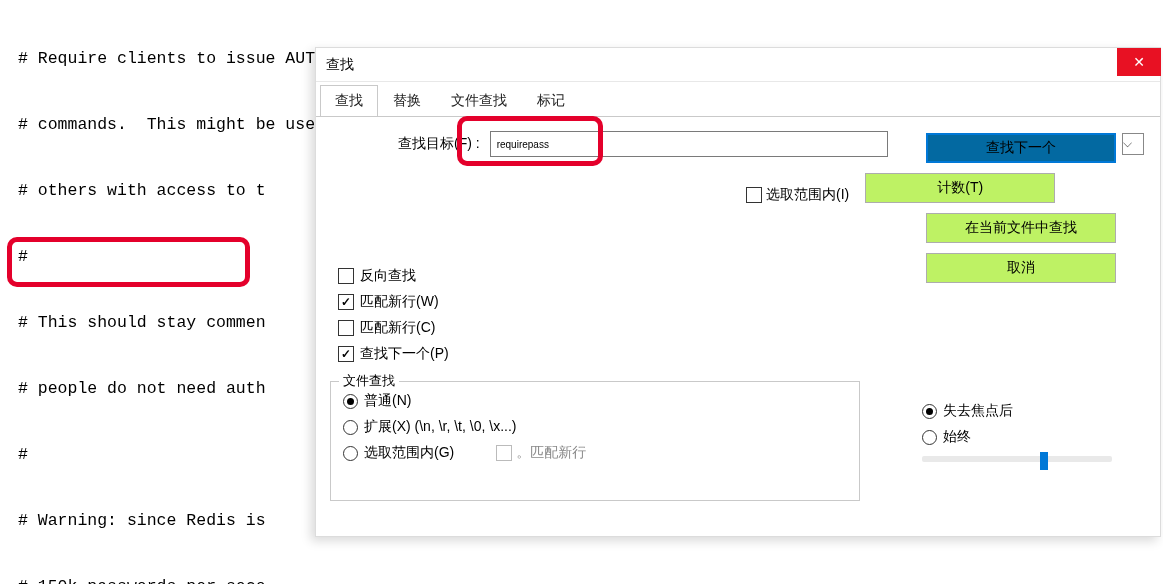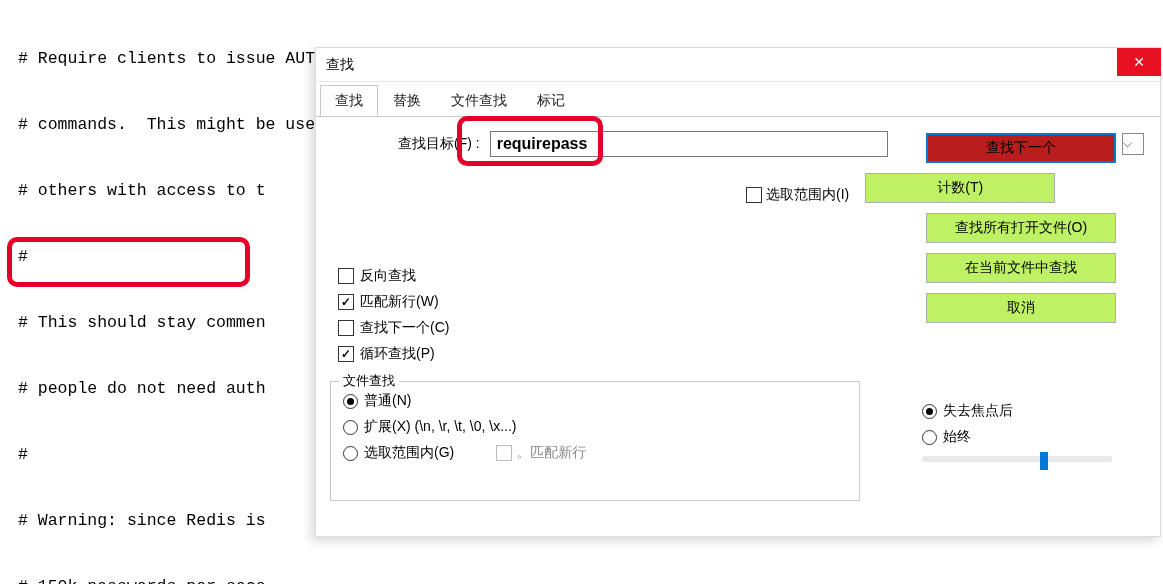--- a/index.html
+++ b/index.html
@@ -98,47 +98,46 @@
   .label-find { font-size: 14px; margin-left: 70px; }
   .find-input-wrap {
     position: relative;
     flex: 1;
     margin-left: 4px;
     margin-right: 10px;
   }
   .find-input {
     width: 398px;
     height: 26px;
-    font-size: 16px;
+    font-size: 10px;
     padding: 2px 26px 2px 6px;
     border: 1px solid #7a7a7a;
     font-family: inherit;
     outline: none;
-    font-weight: bold;
   }
   .dropdown-arrow {
     position: absolute;
     right: 6px; top: 5px;
     font-size: 12px;
     color: #444;
     pointer-events: none;
   }
   .btn {
     width: 190px;
     height: 30px;
     border: 1px solid #adadad;
     background: #bef264;
     font-size: 14px;
     font-family: inherit;
     cursor: pointer;
     margin-bottom: 10px;
   }
   .btn.primary {
     border: 2px solid #0078d7;
-    background: #b91c1c;
+    background: #0369a1;
   }
   .little-check {
     width: 22px; height: 22px;
     border: 1px solid #888;
     margin-left: 6px;
   }
   .row-sub {
     display: flex;
     justify-content: flex-end;
     padding-right: 0;
@@ -303,41 +302,40 @@
         <button class="btn primary">查找下一个</button>
         <div class="little-check"></div>
       </div>
       <div class="row-sub" style="justify-content:flex-start; ">
         <div class="in-selection" style="margin-left:-180px;">
           <span class="chk"></span>
           <span>选取范围内(I)</span>
         </div>
         <button class="btn" style="width:190px;">计数(T)</button>
       </div>
-      <button class="btn">查找所有打开文件(O)</button>
       <button class="btn">在当前文件中查找</button>
       <button class="btn">取消</button>
     </div>
 
     <div class="left-checks">
       <div class="check-line">
         <span class="chk"></span>
         <span>反向查找</span>
       </div>
       <div class="check-line">
         <span class="chk checked"></span>
         <span>匹配新行(W)</span>
       </div>
       <div class="check-line">
         <span class="chk"></span>
-        <span>查找下一个(C)</span>
+        <span>匹配新行(C)</span>
       </div>
       <div class="check-line">
         <span class="chk checked"></span>
-        <span>循环查找(P)</span>
+        <span>查找下一个(P)</span>
       </div>
     </div>
 
     <div class="search-mode">
       <div class="group" style="height:120px;">
         <span class="group-title">文件查找</span>
         <div class="check-line">
           <span class="radio sel"></span>
           <span>普通(N)</span>
         </div>

